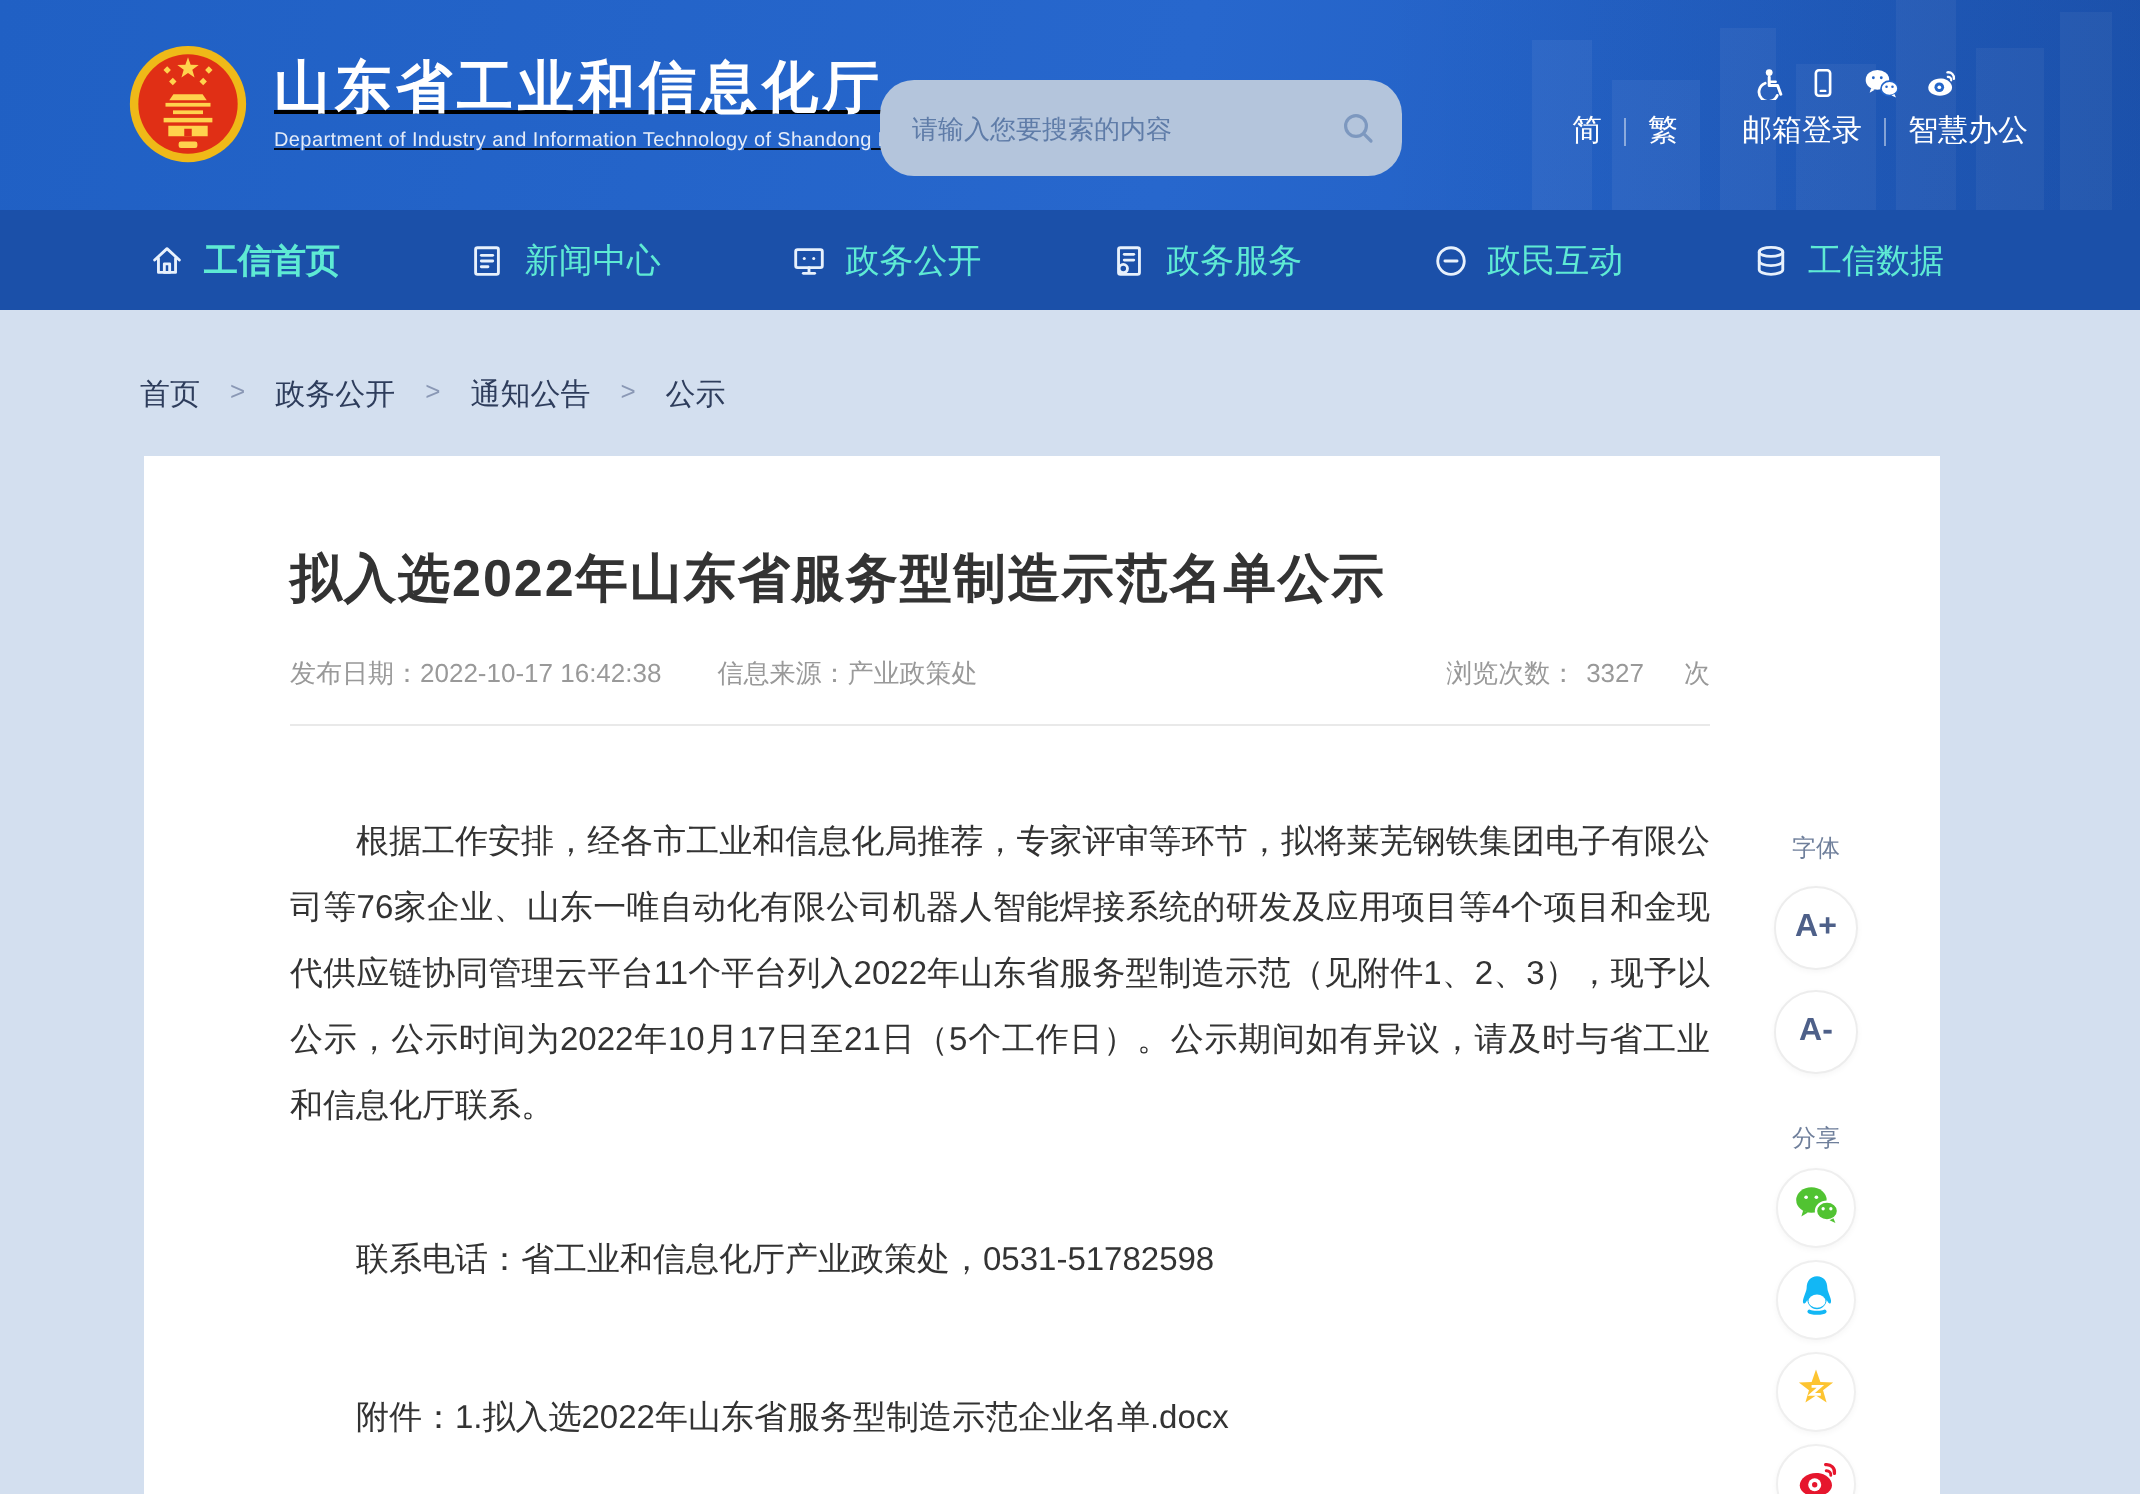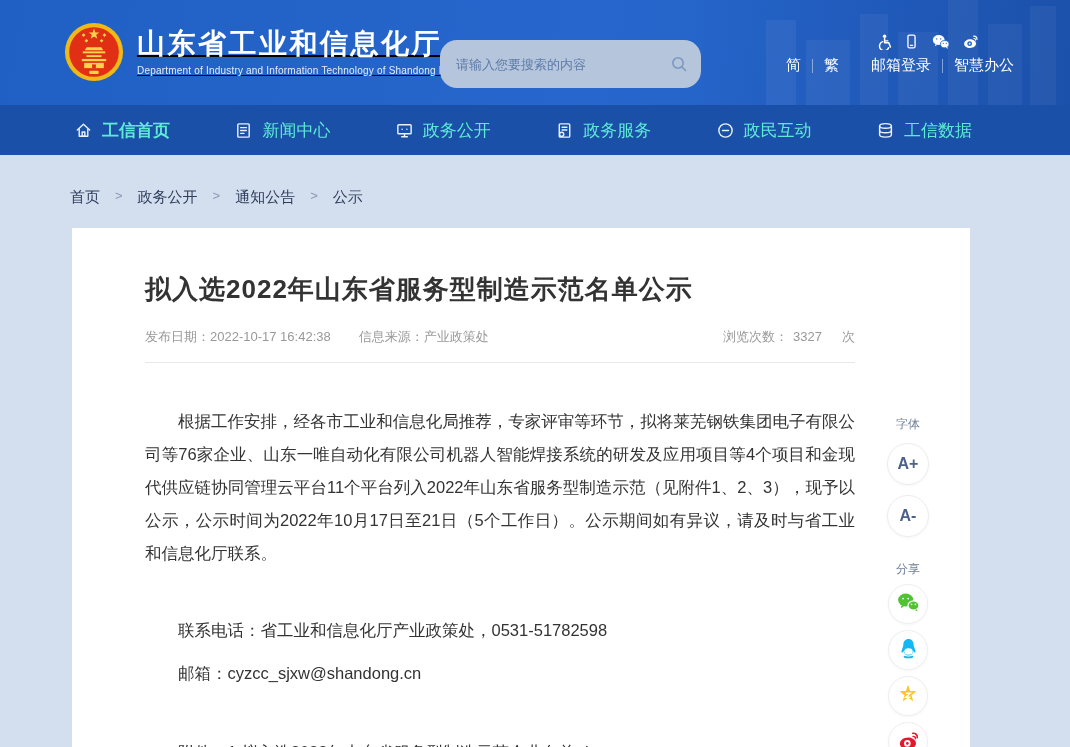--- a/index.html
+++ b/index.html
@@ -265,21 +265,20 @@
       <div>
         <span>浏览次数：</span><span class="views-num">3327</span><span>次</span>
       </div>
     </div>
 
     <div class="divider"></div>
 
     <p class="body-p"><span>根据工作安排，经各市</span><span class="link-u">工业和信息化局</span><span>推荐，专家评审等环节，拟将莱芜钢铁集团电子有限公司等76家企业、山东一唯自动化有限公司机器人智能焊接系统的研发及应用项目等4个项目和金现代供应链协同管理云平台11个平台列入2022年山东省服务型制造示范（见附件1、2、3），现予以公示，公示时间为2022年10月17日至21日（5个工作日）。公示期间如有异议，请及时与省</span><span class="link-u">工业和信息化厅</span><span>联系。</span></p>
 
     <p class="info-line contact"><span>联系电话：省</span><span class="link-u">工业和信息化厅</span><span>产业政策处，0531-51782598</span></p>
-    <p class="info-line email">邮箱：cyzcc_sjxw@shandong.cn</p>
 
     <p class="info-line attach">
       <span>附件：</span><span class="attach-name">1.拟入选2022年山东省服务型制造示范企业名单.docx</span>
     </p>
   </div>
 
   <div class="side-tools">
     <div class="tool-label">字体</div>
     <div class="circle-btn">A+</div>
     <div class="circle-btn">A-</div>

